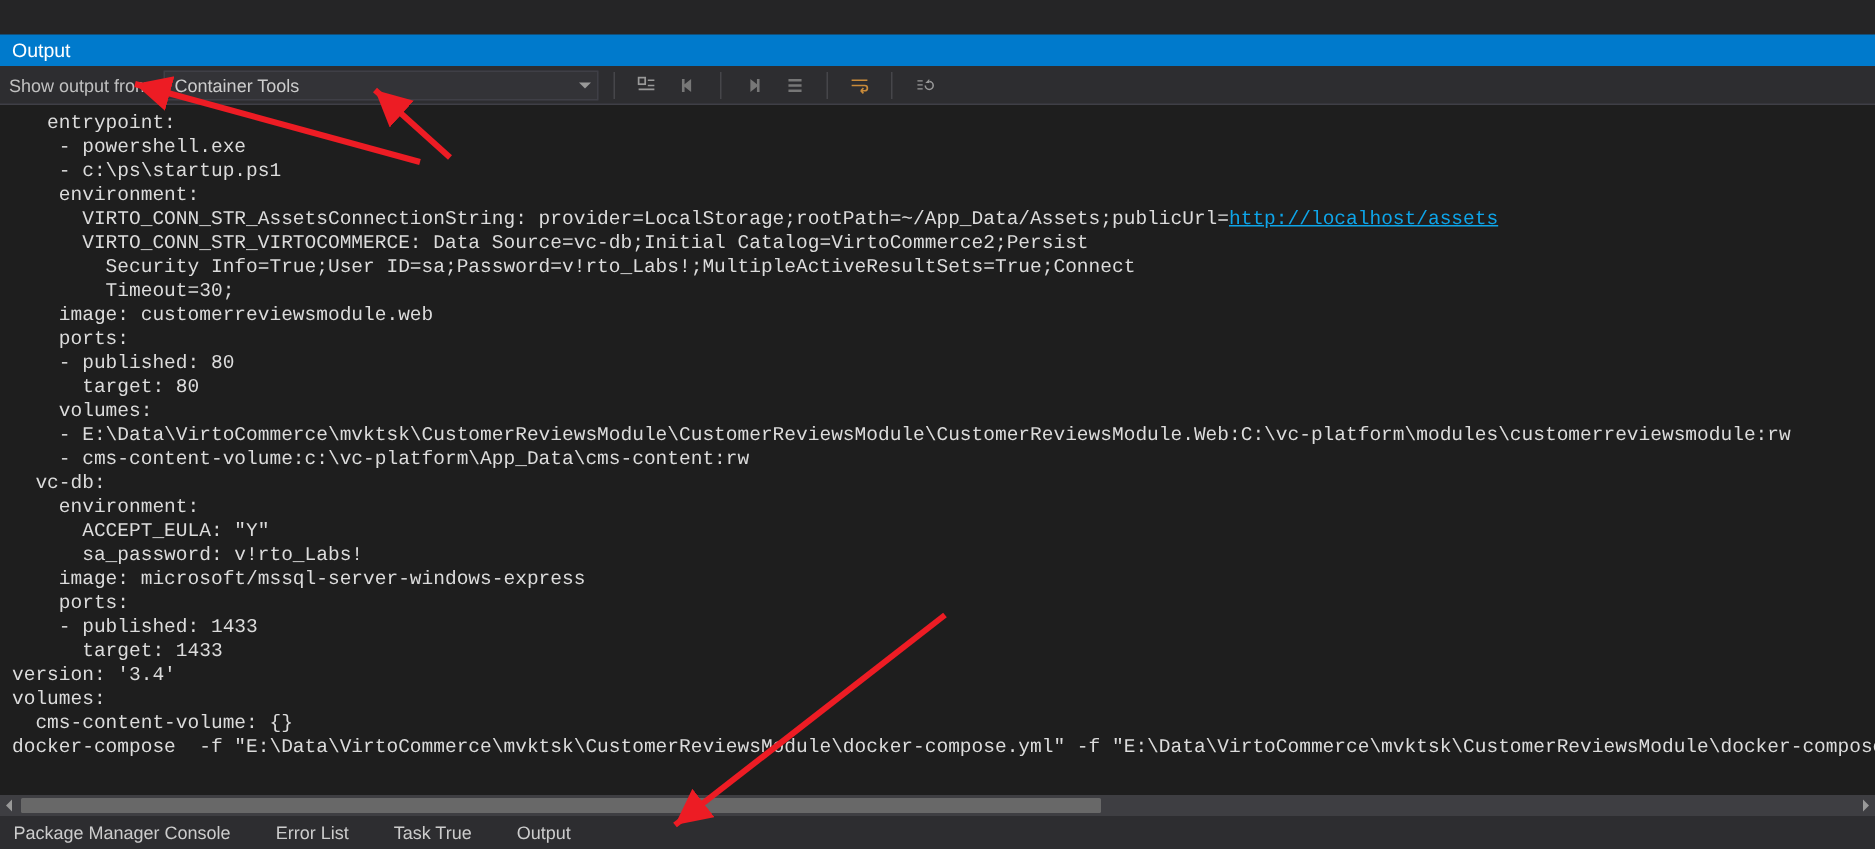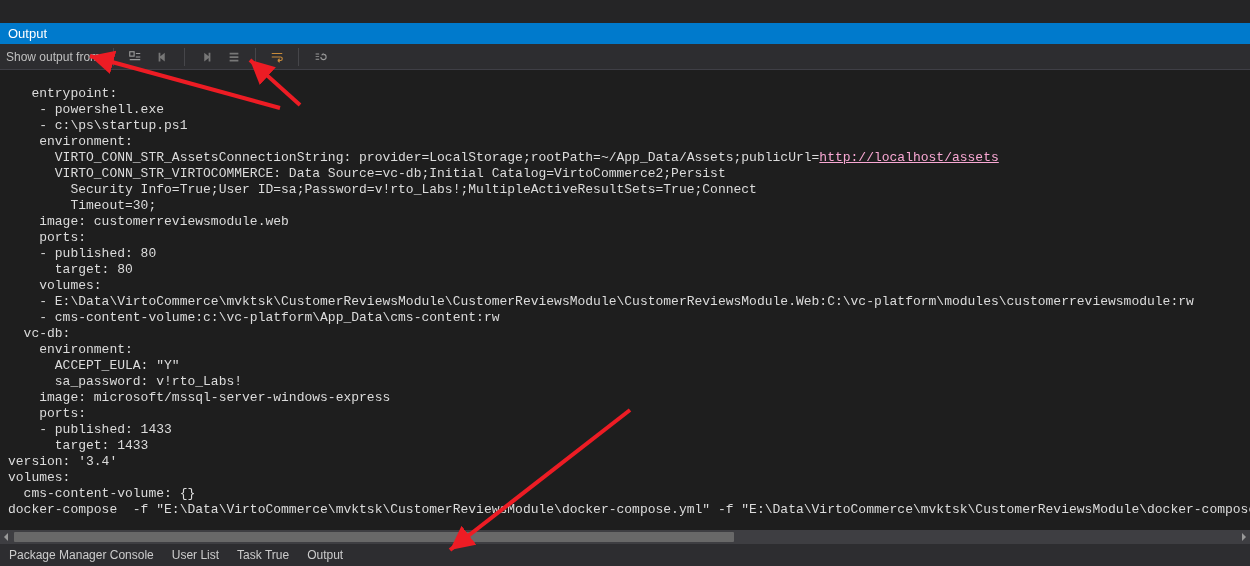--- a/index.html
+++ b/index.html
@@ -66,23 +66,23 @@
     background: #1e1e1e;
     overflow: hidden;
     position: relative;
   }
   .output-text {
     font-family: Consolas, "Courier New", monospace;
     font-size: 13px;
     line-height: 16px;
     color: #dcdcdc;
     white-space: pre;
-    padding: 16px 8px;
-  }
-  .output-text a { color: #f9a8d4; }
+    padding: 4px 8px;
+  }
+  .output-text a { color: #0ea5e9; }
   .hscroll {
     height: 14px;
     background: #3e3e42;
     display: flex;
     align-items: center;
     position: relative;
   }
   .hscroll::before,
   .hscroll::after {
     content:"";
@@ -99,21 +99,21 @@
     height: 10px;
     background: #686868;
     width: 720px;
     border-radius: 1px;
   }
   .bottom-tabs {
     height: 22px;
     background: #2d2d30;
     display: flex;
     align-items: center;
-    gap: 0;
+    gap: 12px;
     font-size: 12px;
   }
   .bt-tab {
     padding: 3px 8px;
     color: #cccccc;
     border: 1px solid transparent;
   }
   .arrow {
     position: absolute;
     pointer-events: none;
@@ -123,20 +123,24 @@
 <body>
 
 <div class="top-gap"></div>
 
 <div class="title-bar">
   <span>Output</span>
 </div>
 
 <div class="toolbar">
   <span class="toolbar-label">Show output from:</span>
+  <div class="select-wrap">
+    <span>Container Tools</span>
+    <span class="select-caret"></span>
+  </div>
   <span class="tb-divider"></span>
 
   <div class="tb-btn">
     <svg viewBox="0 0 16 16" fill="none" stroke="#999" stroke-width="1.3">
         <rect x="2" y="2" width="5" height="5"></rect>
         <path d="M9 4h5M9 8h5M2 11h12"></path>
       </svg>
   </div>
   <div class="tb-btn">
     <svg viewBox="0 0 16 16" fill="#777">
@@ -199,21 +203,21 @@
   cms-content-volume: {}
 docker-compose  -f "E:\Data\VirtoCommerce\mvktsk\CustomerReviewsModule\docker-compose.yml" -f "E:\Data\VirtoCommerce\mvktsk\CustomerReviewsModule\docker-compose.override.yml" -f "E:\Data\VirtoC</span></div>
 </div>
 
 <div class="hscroll">
   <div class="hscroll-thumb"></div>
 </div>
 
 <div class="bottom-tabs">
   <div class="bt-tab">Package Manager Console</div>
-  <div class="bt-tab">User List</div>
+  <div class="bt-tab">Error List</div>
   <div class="bt-tab">Task True</div>
   <div class="bt-tab">Output</div>
 </div>
 
 <svg class="arrow" style="left:60px;top:38px;width:230px;height:80px;">
   <defs>
       <marker id="ah1" markerWidth="8" markerHeight="8" refX="6" refY="3" orient="auto">
         <path d="M0,0 L6,3 L0,6 Z" fill="#ed1c24"></path>
       </marker>
     </defs>

